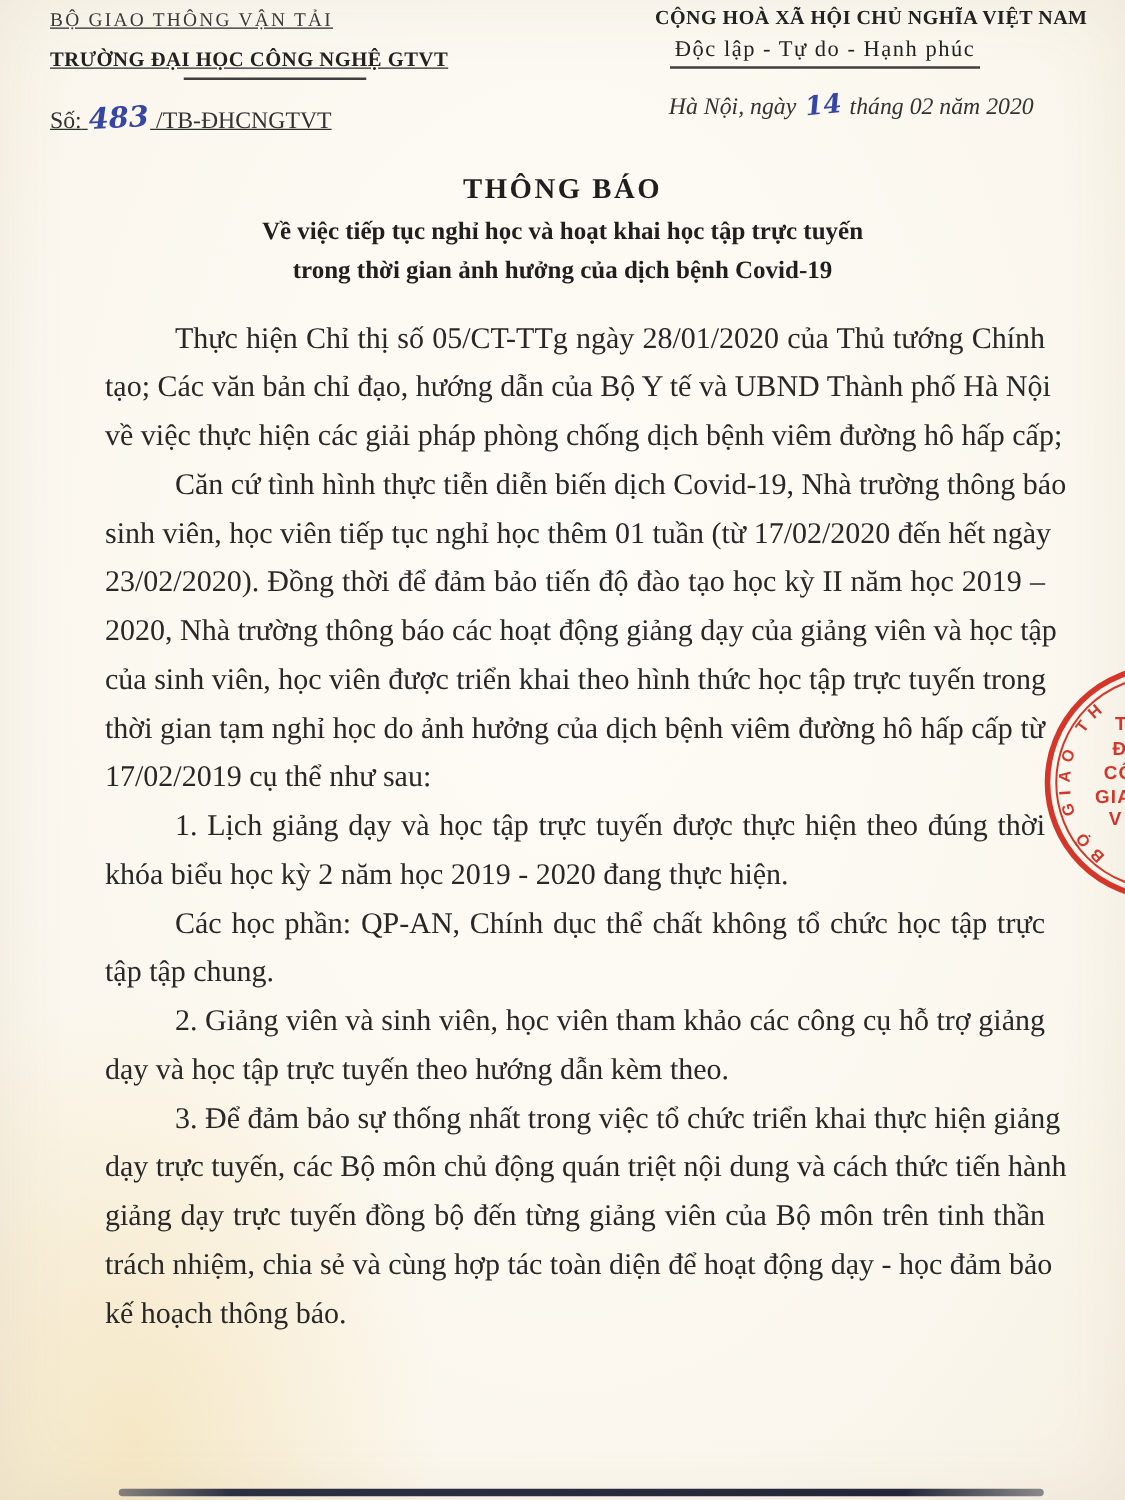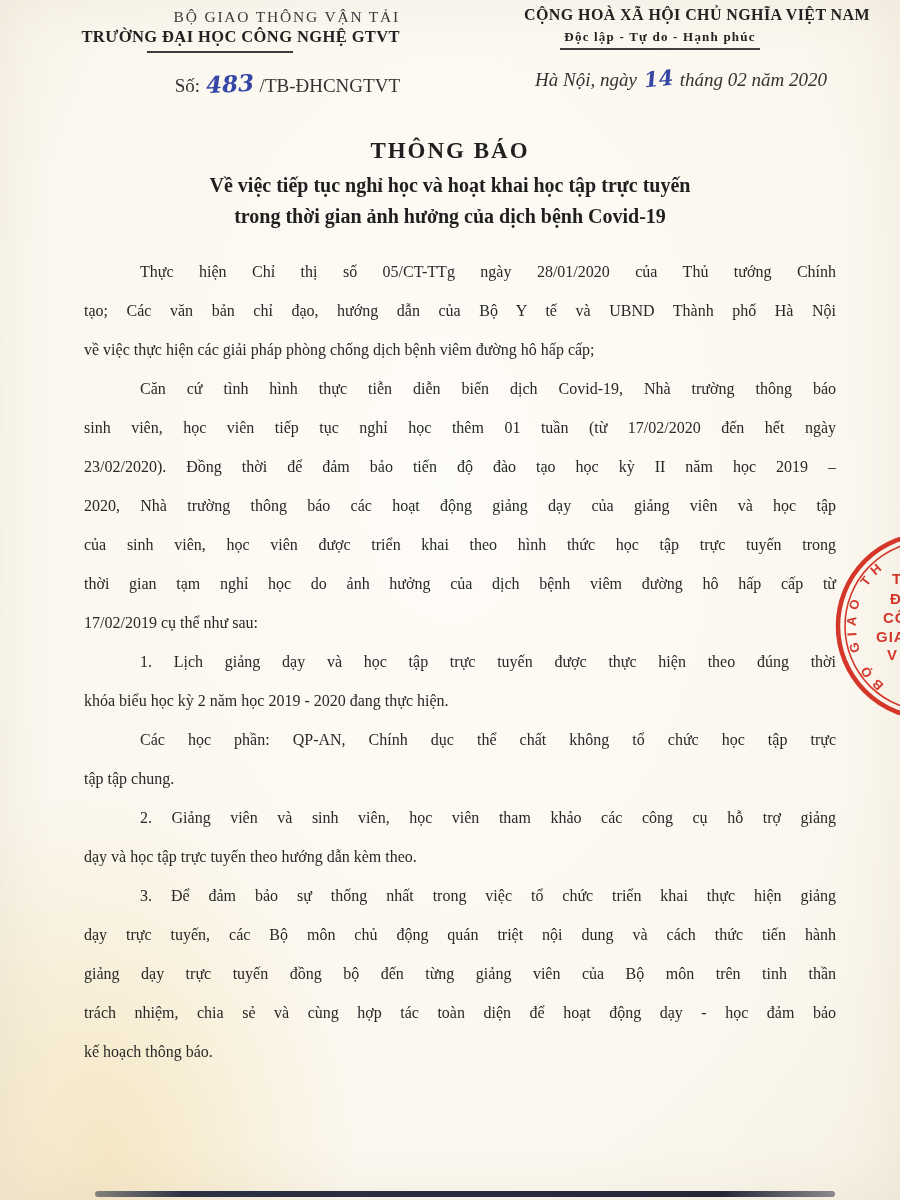--- a/index.html
+++ b/index.html
@@ -6,41 +6,41 @@
   .page{
     position:relative;width:900px;height:1200px;overflow:hidden;
     background:
       radial-gradient(ellipse at 12% 96%, rgba(243,222,170,.55) 0%, rgba(243,222,170,0) 22%),
       radial-gradient(ellipse at 50% 40%, #fefcf7 0%, #fbf7ee 70%, #f6f0e2 100%);
     color:#2b2b2b;
     font-family:"Liberation Serif","DejaVu Serif",serif;
     box-shadow:inset 0 0 60px rgba(120,100,60,.08);
   }
   
-  .hdr-left{position:absolute;left:40px;top:8px;width:360px;text-align:right;}
+  .hdr-left{position:absolute;left:40px;top:8px;width:360px;text-align:left;text-decoration:underline;}
   .hdr-right{position:absolute;left:450px;top:6px;width:420px;text-align:center;}
   .ministry{font-size:15.5px;letter-spacing:1.8px;color:#3a3a3a;}
-  .university{font-size:16.5px;font-weight:bold;letter-spacing:.4px;margin-top:1px;color:#222;}
+  .university{font-size:16.5px;font-weight:bold;letter-spacing:.4px;margin-top:12px;color:#222;}
   .rule-left{width:146px;border-top:2px solid #3f3f3f;margin:4px auto 0;}
   .doc-number{margin-top:17px;font-size:19px;color:#333;}
   .country{font-size:16px;font-weight:bold;letter-spacing:.4px;color:#222;text-align:right;}
-  .motto{display:inline-block;font-size:13px;font-weight:bold;letter-spacing:1.2px;margin-top:5px;
+  .motto{display:inline-block;font-size:18px;font-weight:normal;letter-spacing:1.2px;margin-top:5px;
          padding:0 4px 3px;border-bottom:2px solid #3f3f3f;color:#222;}
   .place-date{margin-top:16px;margin-left:42px;font-size:19px;font-style:italic;color:#333;}
   .hand{color:#3646a5;font-family:"DejaVu Serif",serif;font-style:italic;font-weight:600;display:inline-block;}
   .hand-number{font-size:23px;transform:rotate(-3deg);margin:0 1px;}
   .hand-day{font-size:21px;transform:rotate(-6deg);margin:0 2px;}
   
   .title-block{position:absolute;left:0;top:138px;width:900px;text-align:center;}
   .doc-title{font-size:23px;font-weight:bold;letter-spacing:2px;color:#1f1f1f;}
   .doc-sub{font-size:20px;font-weight:bold;line-height:31px;margin-top:6px;color:#1f1f1f;}
   
   .document-body{position:absolute;left:84px;top:252px;width:752px;}
   .line{
-    height:39px;line-height:39px;font-size:16px;color:#282828;
+    height:39px;line-height:39px;font-size:24px;color:#282828;
     text-align:justify;text-align-last:justify;white-space:nowrap;
   }
   .line.indent{text-indent:56px;}
   .line.last{text-align-last:left;}
   
   .stamp{position:absolute;left:820px;top:518px;opacity:.93;}
   
   .scan-bar{
     position:absolute;left:95px;top:1191px;width:740px;height:6px;
     background:linear-gradient(90deg,rgba(44,48,66,.55),#2c3042 12%,#232738 85%,rgba(35,39,56,.5));

